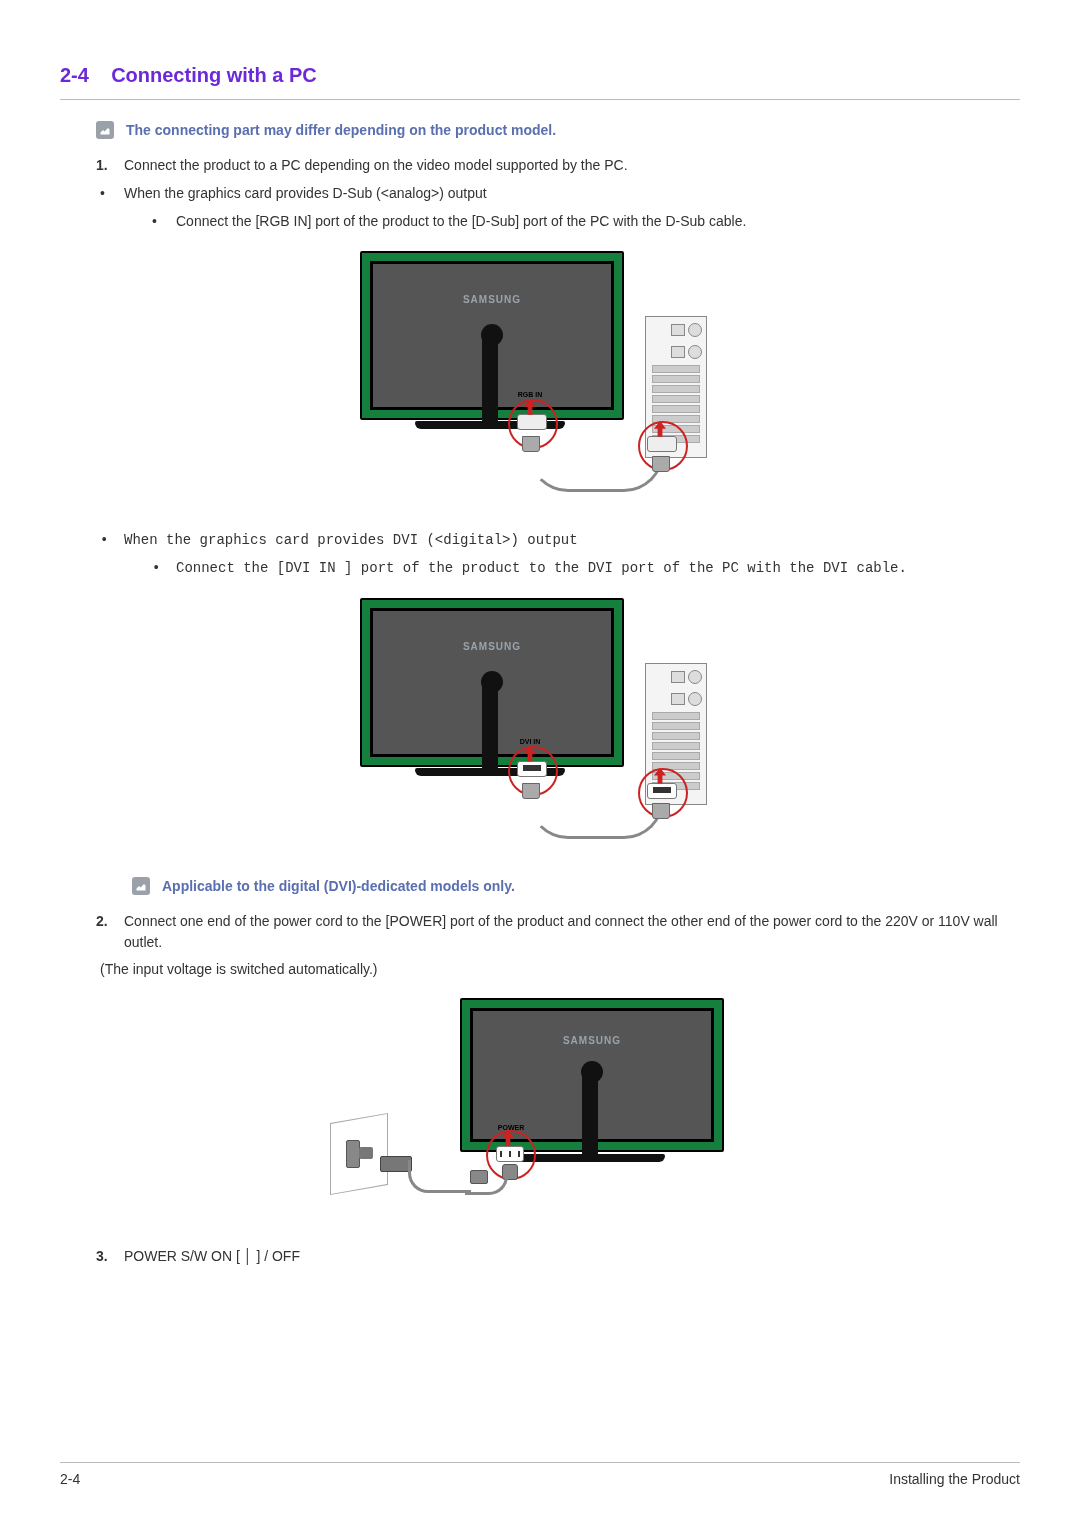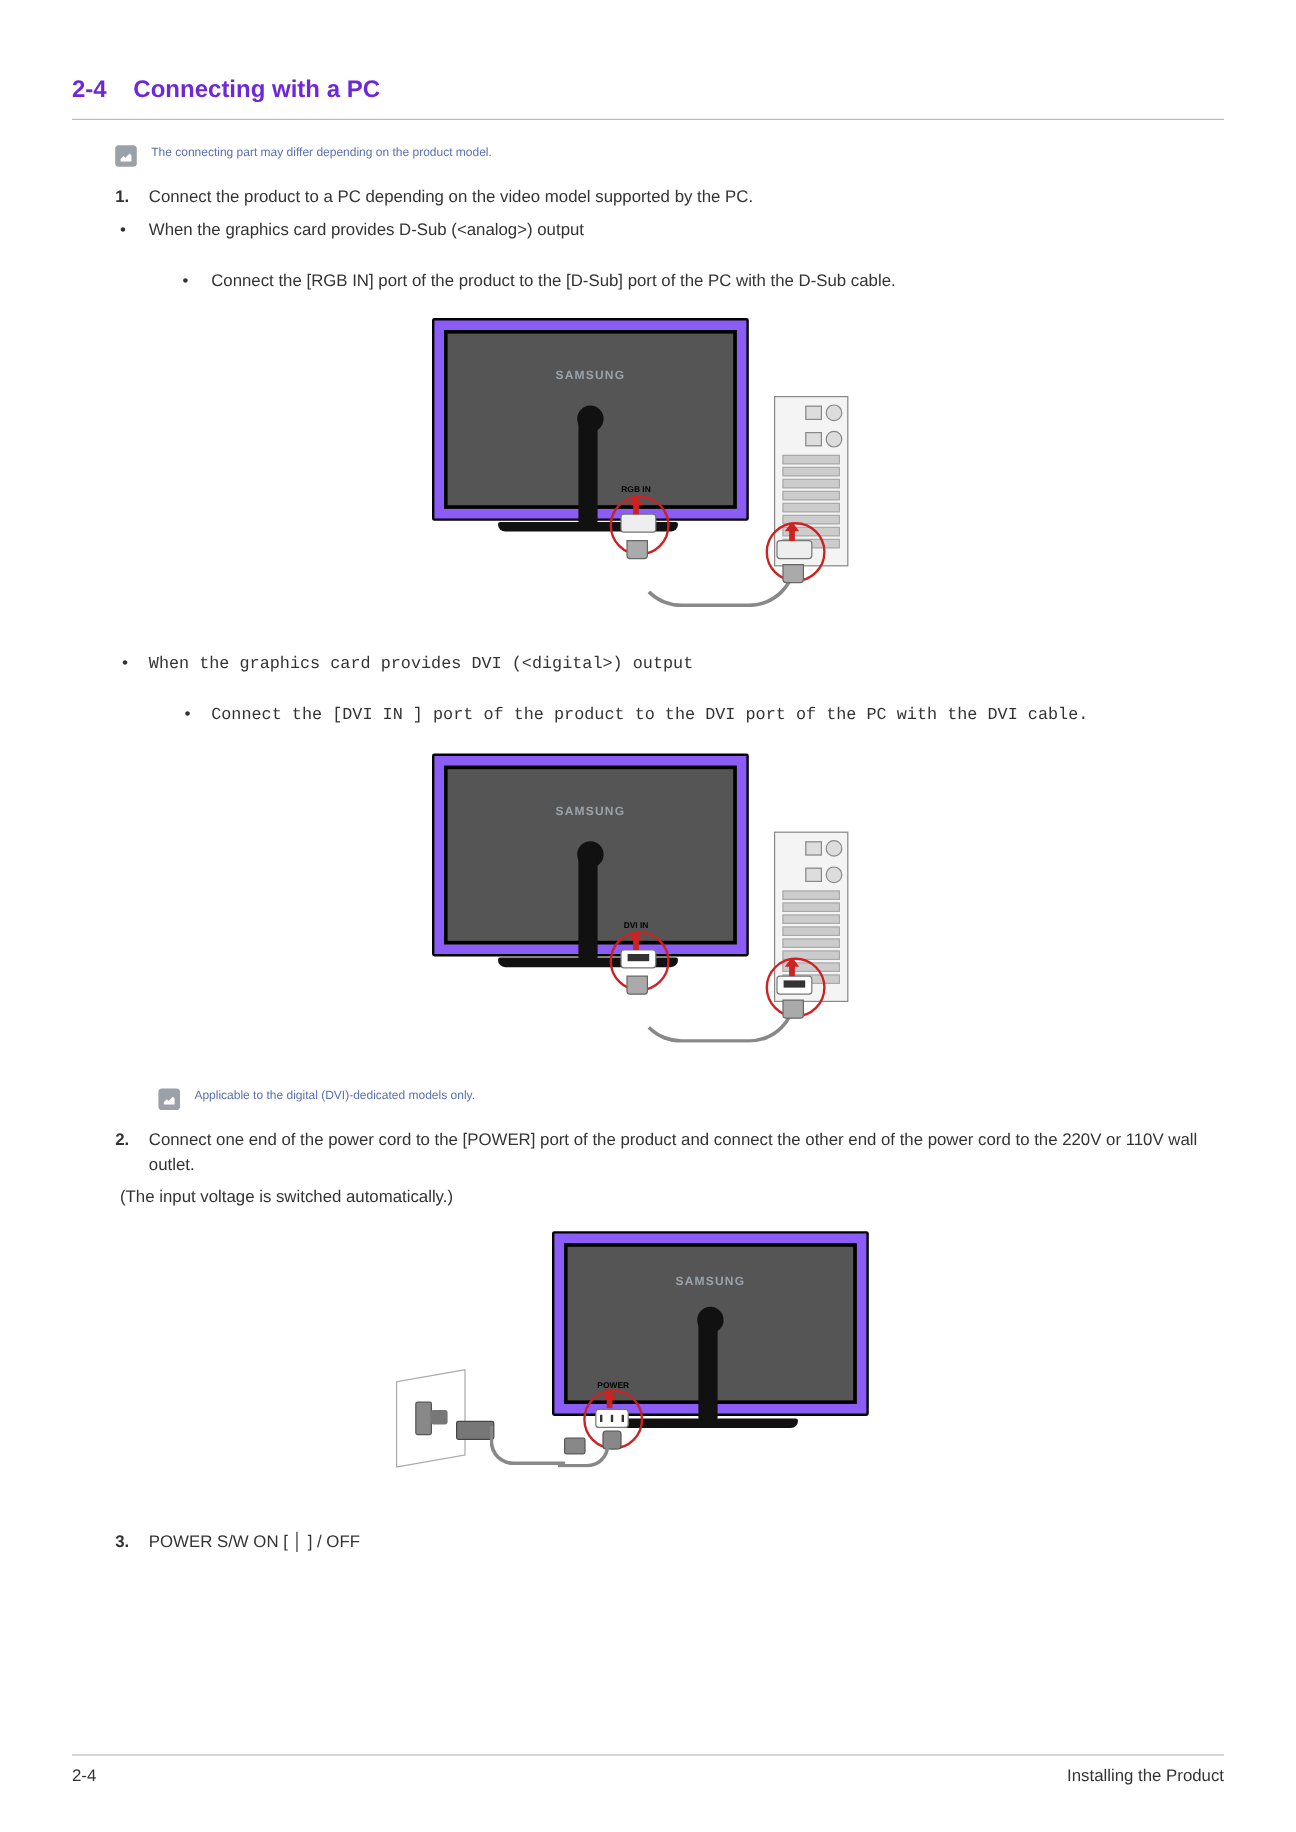--- a/index.html
+++ b/index.html
@@ -38,22 +38,23 @@
     border-radius: 3px;
     display: flex;
     align-items: center;
     justify-content: center;
     flex: 0 0 18px;
     margin-top: 1px;
   }
   .note-icon svg { width: 12px; height: 12px; }
   .note-text {
     color: #5a6fb0;
-    font-size: 10px;
+    font-size: 14px;
     line-height: 1.5;
+    font-weight: bold;
   }
   ol.main-list {
     list-style: none;
     padding-left: 36px;
     margin: 0;
   }
   ol.main-list > li {
     position: relative;
     margin: 4px 0 6px 0;
     line-height: 1.5;
@@ -85,21 +86,21 @@
     font-size: 14px;
   }
   ul.sub-bullets {
     list-style: none;
     padding-left: 24px;
     margin: 6px 0;
   }
   ul.sub-bullets > li {
     position: relative;
     padding-left: 28px;
-    margin: 20px 0;
+    margin: 4px 0;
     line-height: 1.6;
   }
   ul.sub-bullets > li::before {
     content: "•";
     position: absolute;
     left: 4px;
     top: 0;
   }
   .paren-note {
     margin: 6px 0 14px 40px;
@@ -121,21 +122,21 @@
     font-size: 14px;
     color: #333;
   }
 
   
   .fig-pc {
     width: 380px; height: 250px; position: relative;
   }
   .monitor {
     position: absolute; left: 10px; top: 0; width: 260px; height: 165px;
-    background: #8b5cf6; border: 2px solid #000; border-radius: 2px;
+    background: #15803d; border: 2px solid #000; border-radius: 2px;
   }
   .monitor-inner {
     position: absolute; left: 8px; top: 8px; right: 8px; bottom: 8px;
     background: #555; border: 3px solid #000;
   }
   .brand {
     position: absolute; top: 30px; left: 0; right: 0; text-align: center;
     color: #9aa3ab; font-size: 10px; letter-spacing: 1px; font-weight: bold;
   }
   .hinge {

